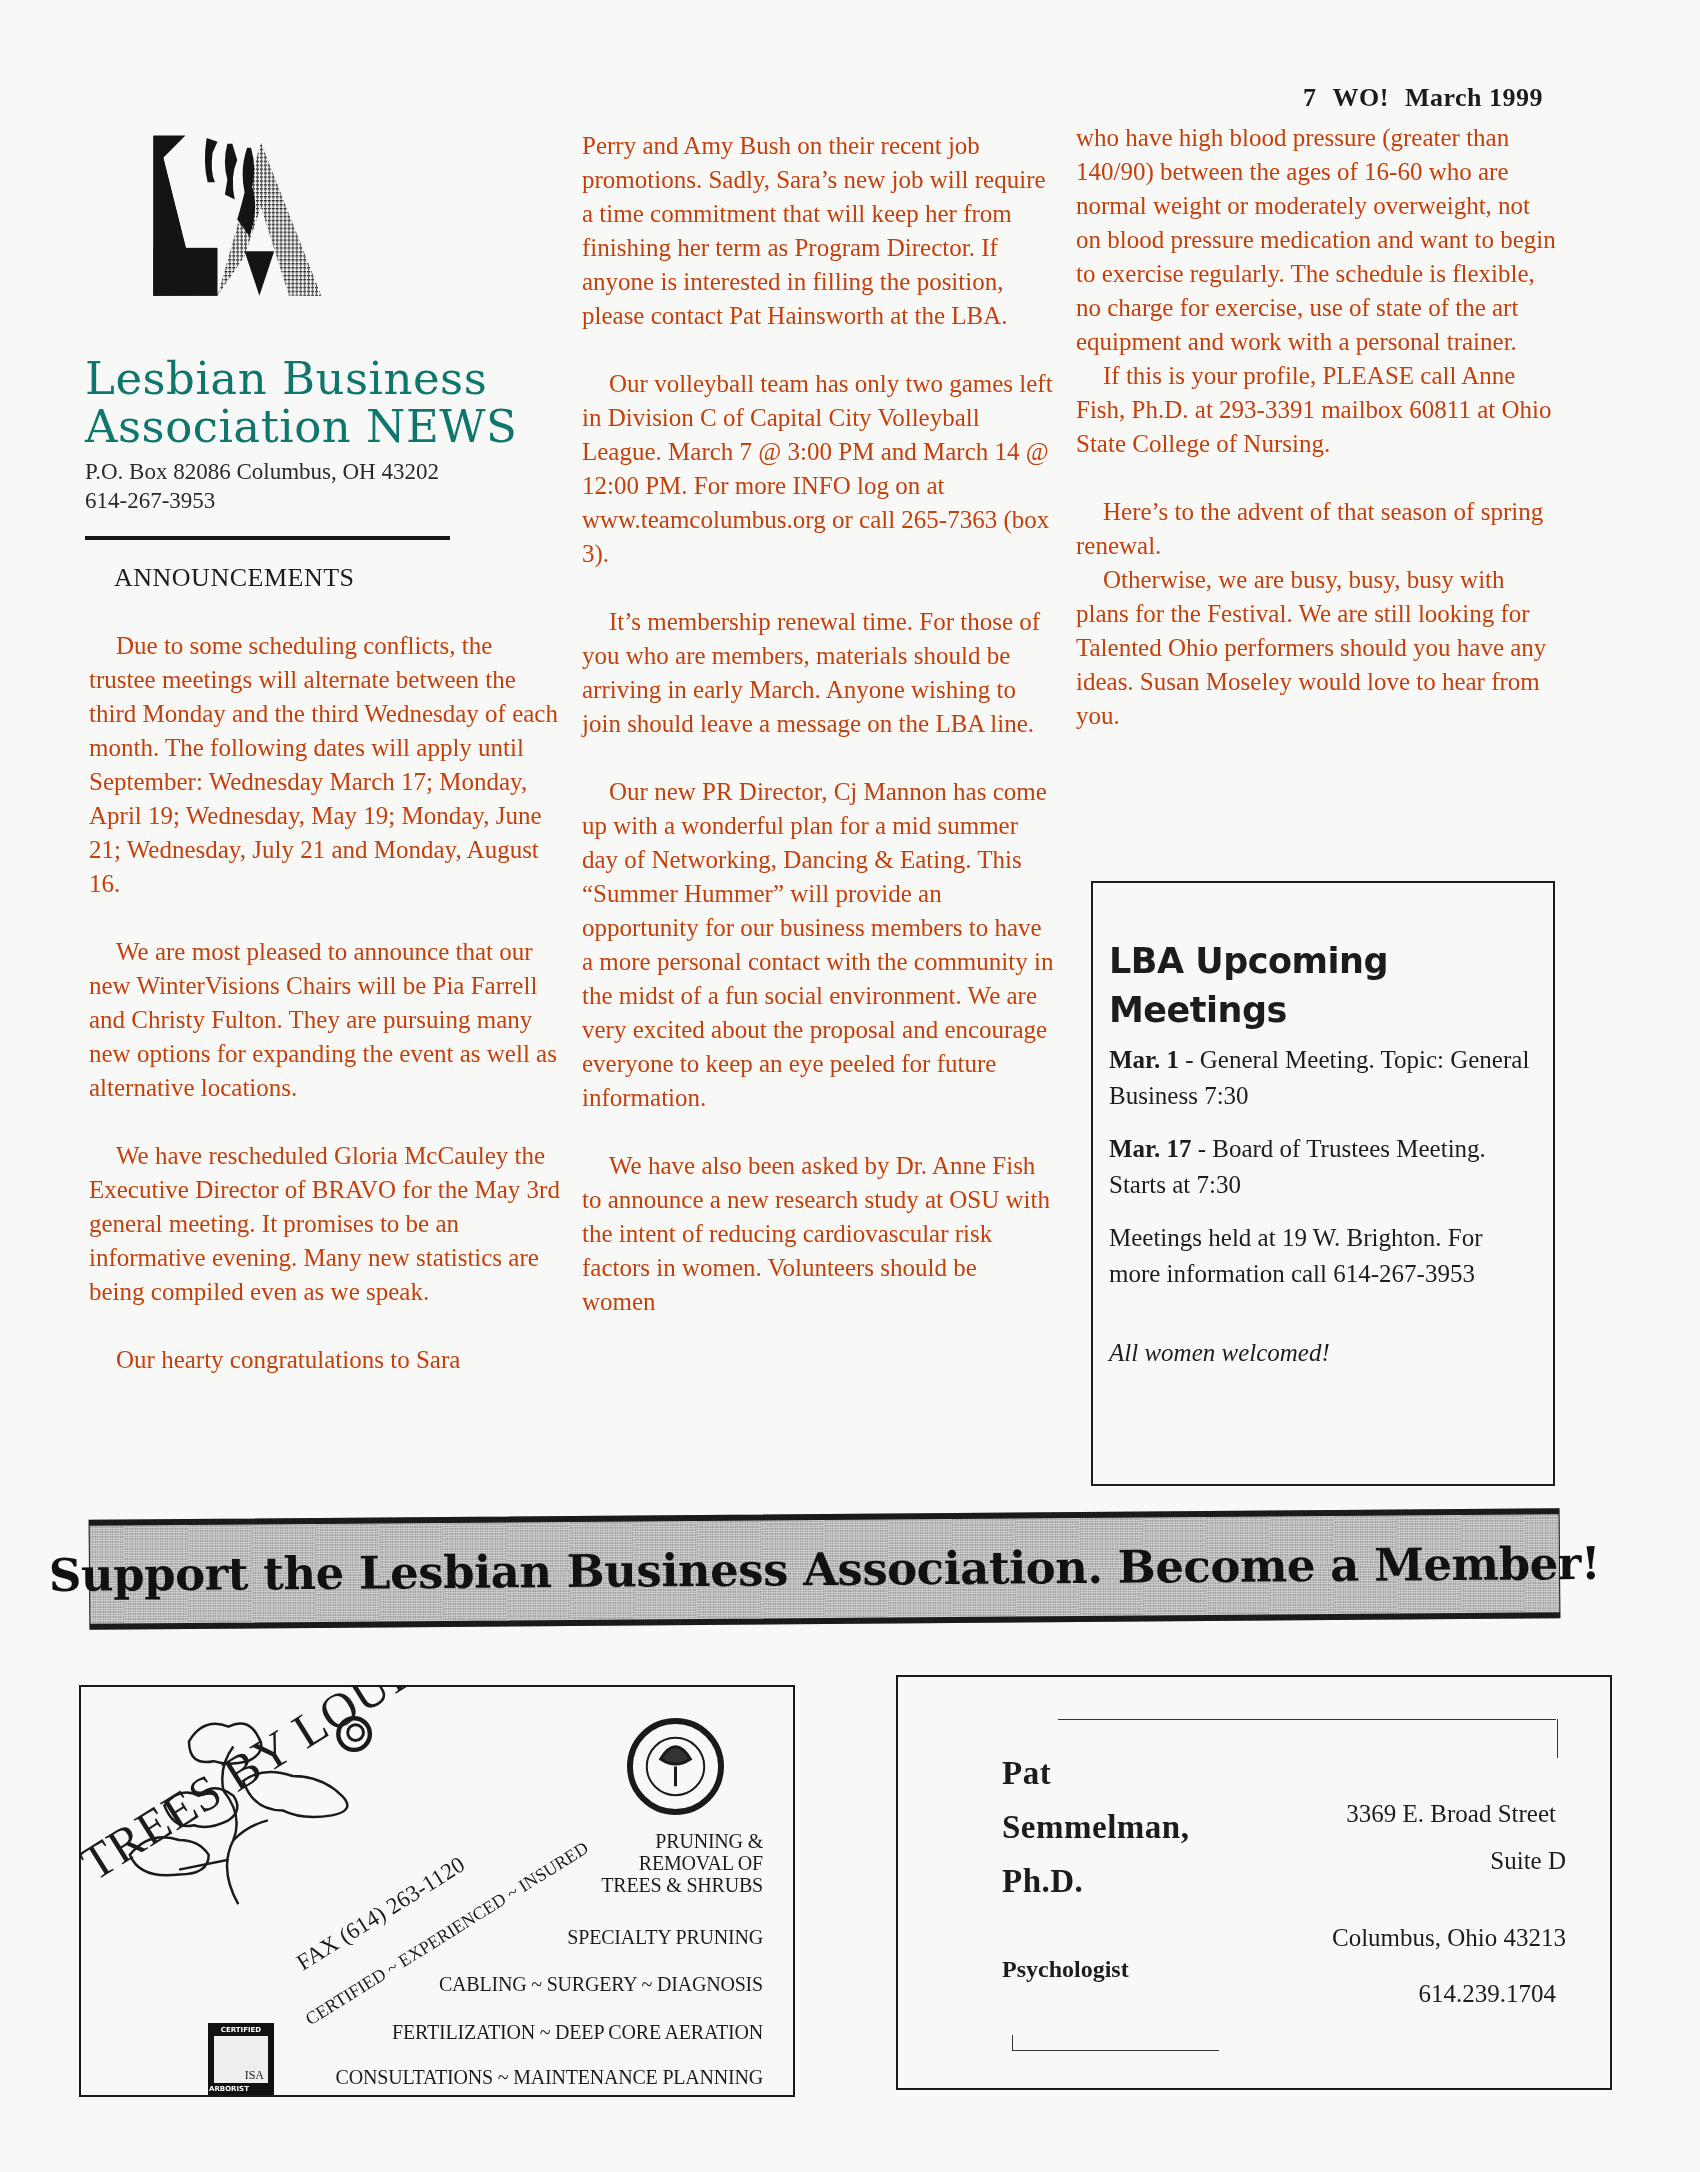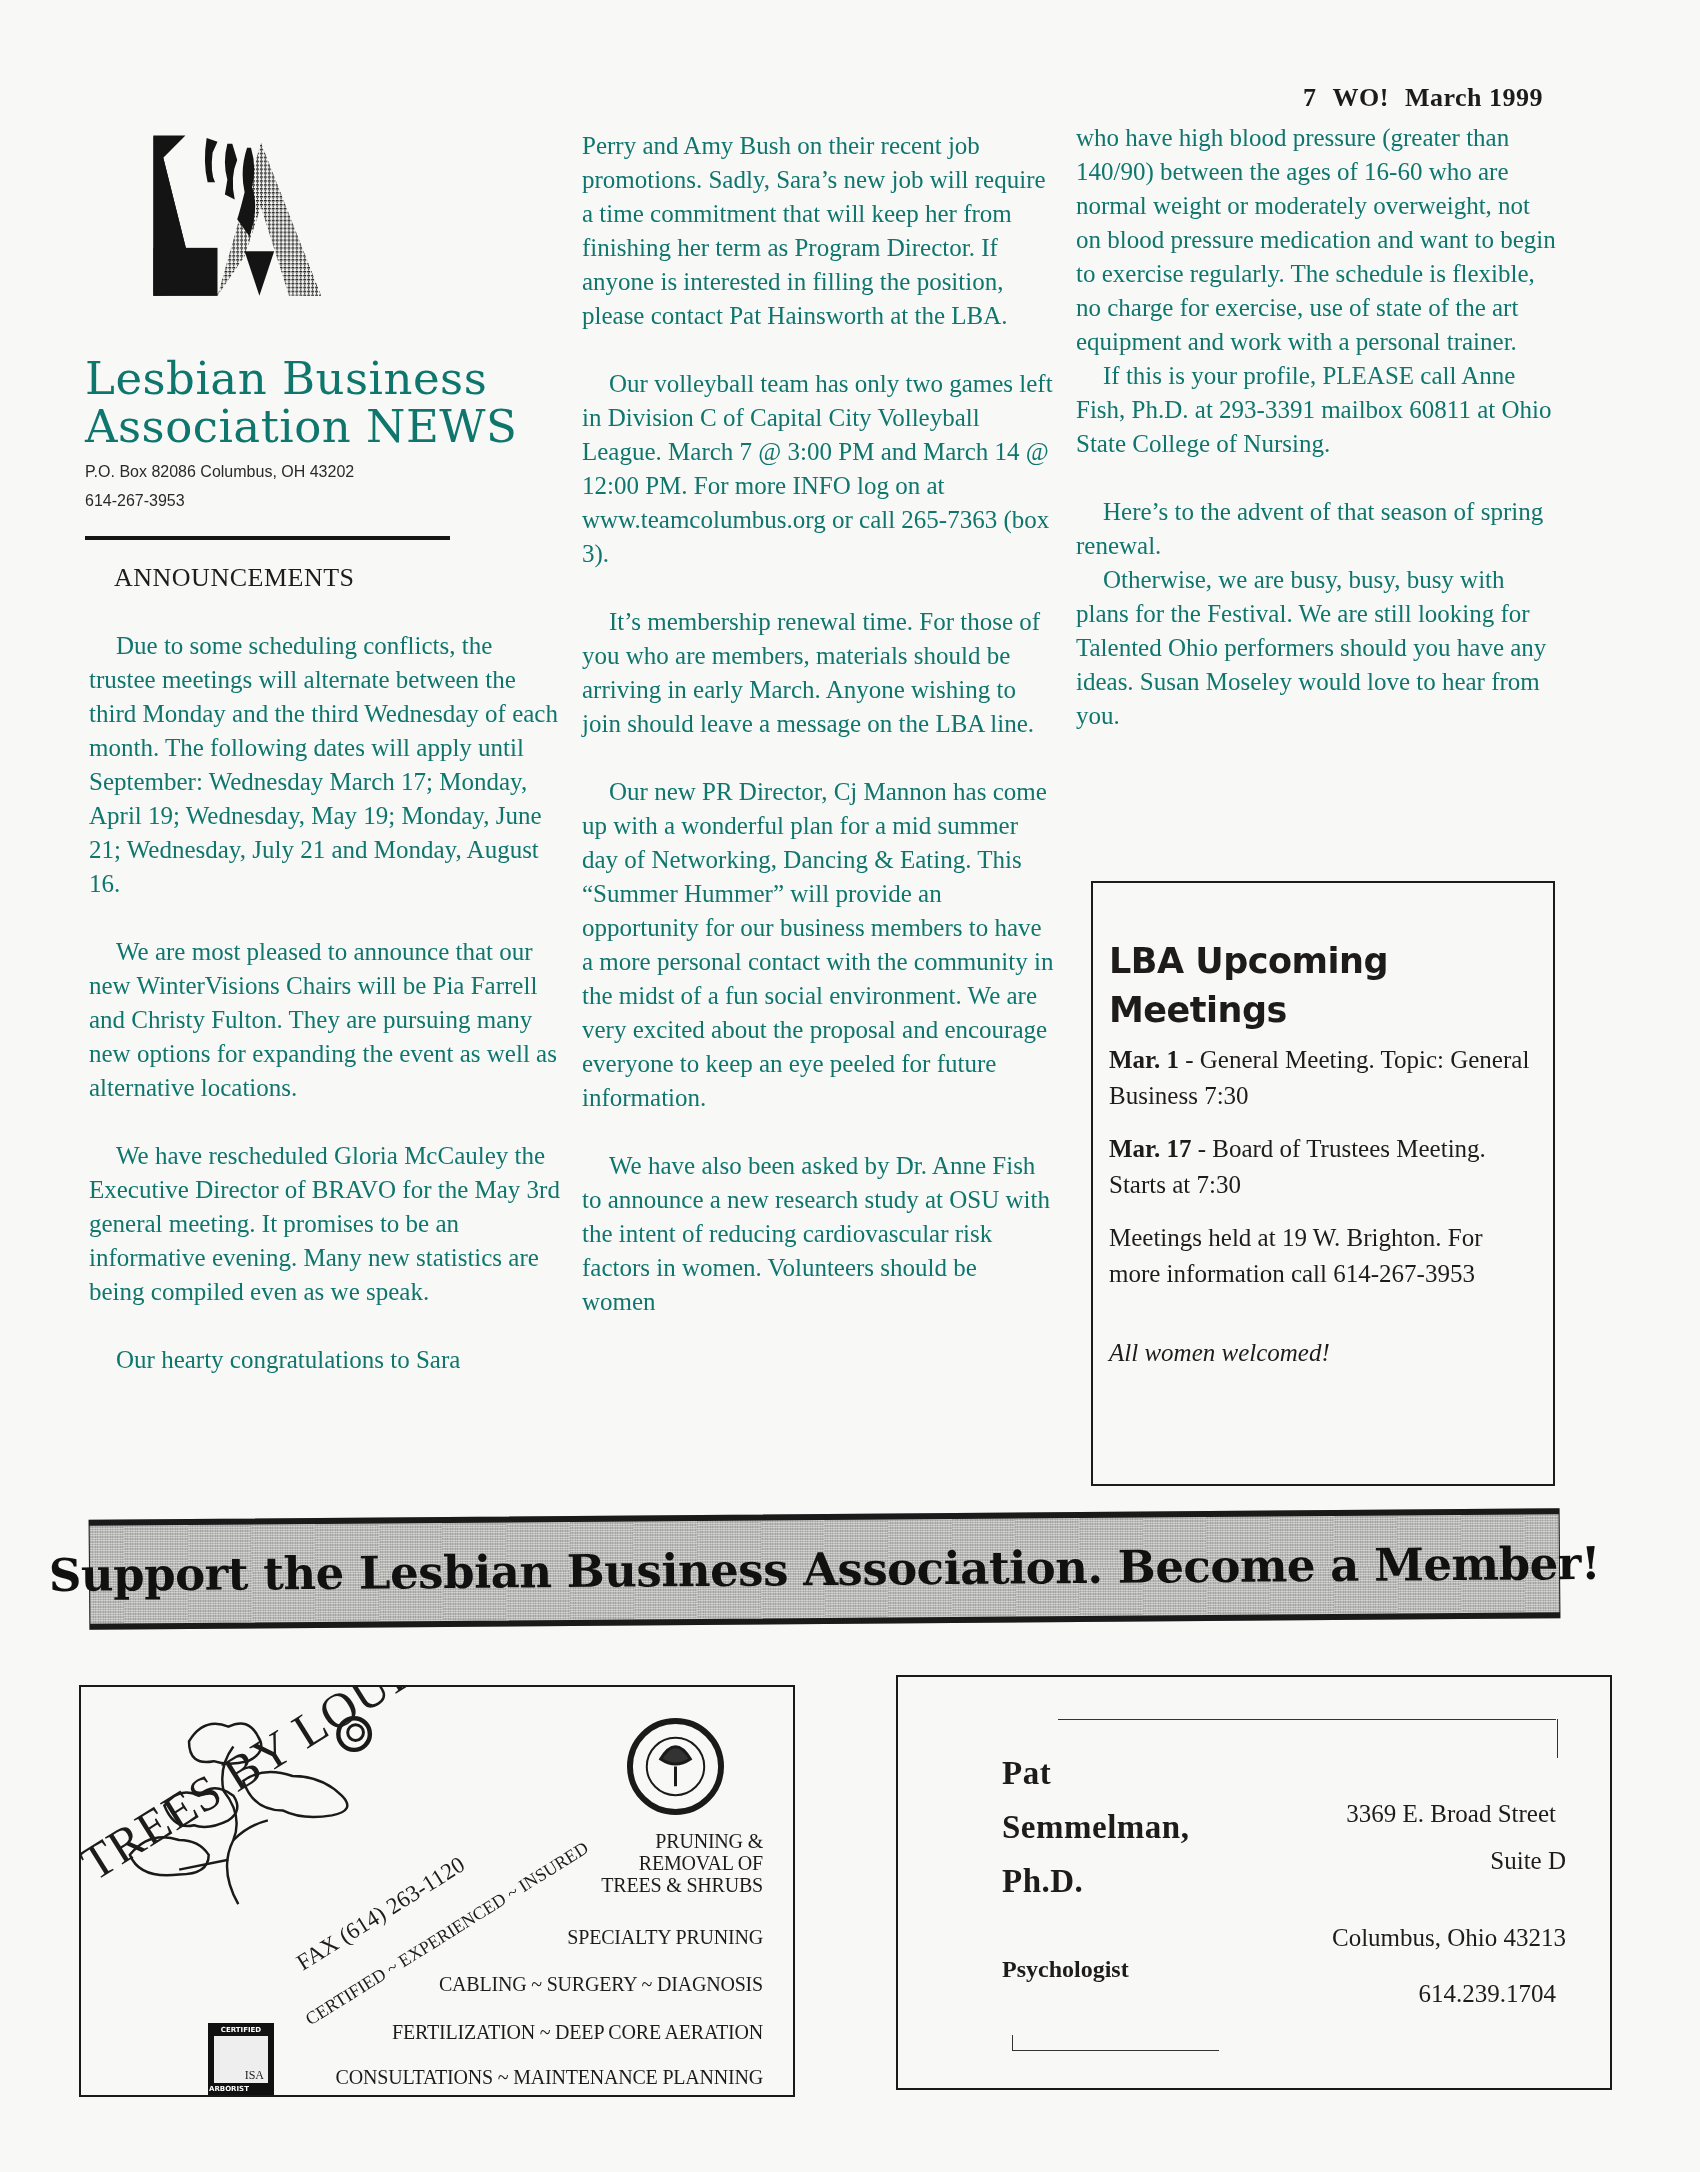--- a/index.html
+++ b/index.html
@@ -4,35 +4,35 @@
 <style>
   html, body { margin: 0; padding: 0; }
   body {
     width: 1701px; height: 2172px; position: relative; overflow: hidden;
     background: #f8f8f6; color: #1e1c1b;
     font-family: "Liberation Serif", "DejaVu Serif", serif;
   }
   .abs { position: absolute; }
   .body-text {
     font-size: 25px; line-height: 34px; margin: 0;
-    font-family: "Liberation Serif", serif; color: #0f766e;
+    font-family: "Liberation Serif", serif; color: #c2410c;
   }
   .para { text-indent: 27px; margin: 0 0 34px 0; }
   .para.noindent { text-indent: 0; }
   .para.tight { margin-bottom: 0; }
 
   
   #page-header { left: 1303px; top: 83px; font-size: 26px; font-weight: bold; letter-spacing: 0.5px; }
   #page-header span + span { margin-left: 9px; }
 
   
   #logo { left: 153px; top: 133px; width: 336px; height: 207px; }
   #masthead { left: 85px; top: 355px; }
   #mast-title { font-family: "DejaVu Serif", serif; font-size: 45px; line-height: 48px; letter-spacing: 0.5px; color: #0f766e; margin: 0; }
-  #mast-addr { font-family: Liberation Sans, sans-serif; font-size: 16px; line-height: 29px; margin-top: 6px; color: #2a2a2a; }
+  #mast-addr { font-family: Liberation Serif, serif; font-size: 23px; line-height: 29px; margin-top: 6px; color: #2a2a2a; }
   #mast-rule { left: 85px; top: 536px; width: 365px; height: 4.4px; background: #161616; }
   #announce-h { left: 114px; top: 563px; font-size: 26px; letter-spacing: 0.5px; margin: 0; font-weight: normal; }
 
   #col1 { left: 89px; top: 629px; width: 474px; }
   #col2 { left: 582px; top: 129px; width: 474px; }
   #col3 { left: 1076px; top: 121px; width: 484px; }
 
   
   #meet-box {
     left: 1091px; top: 881px; width: 464px; height: 605px;

